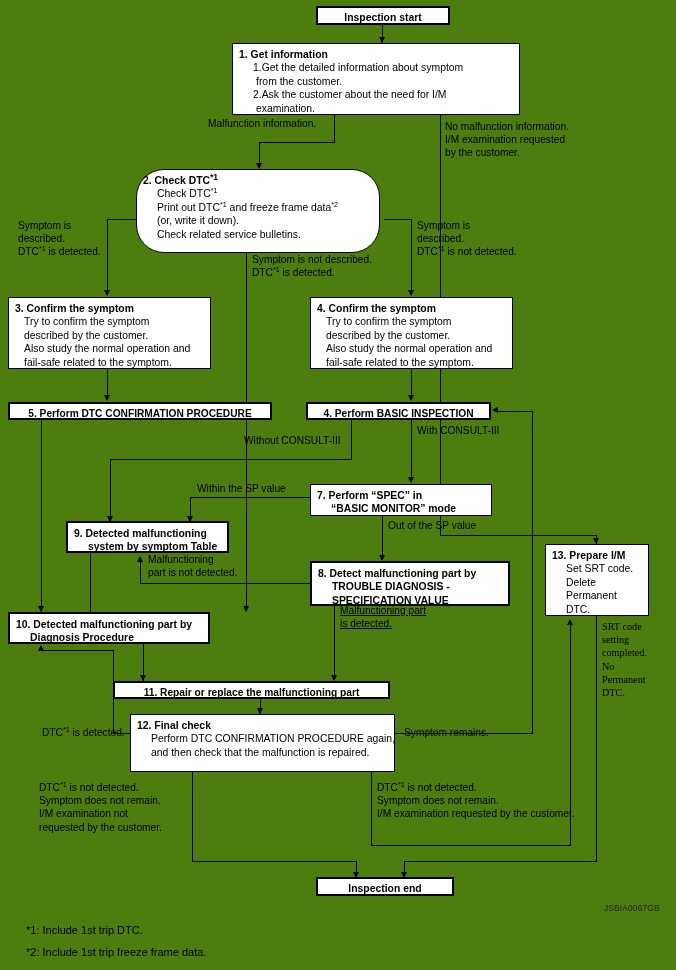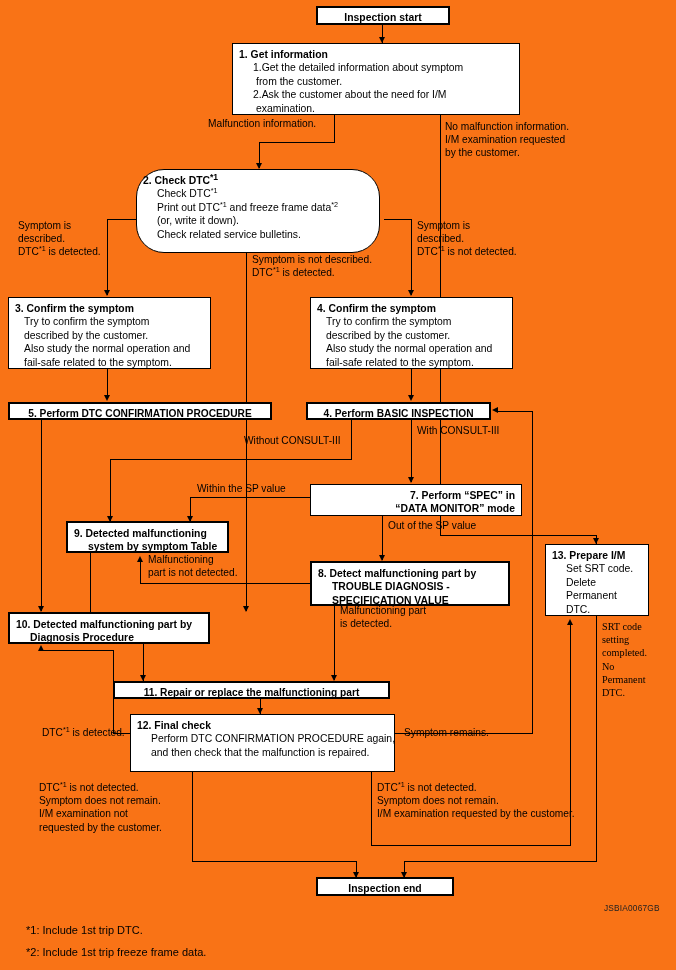--- a/index.html
+++ b/index.html
@@ -8,21 +8,21 @@
     background: #ffffff;
   }
   body {
     font-family: "Liberation Sans", sans-serif;
     color: #000000;
   }
   #canvas {
     position: relative;
     width: 676px;
     height: 970px;
-    background: #f97316;
+    background: #4d7c0f;
     overflow: hidden;
   }
   .box {
     position: absolute;
     box-sizing: border-box;
     border: 1.4px solid #000;
     background: #fff;
     font-size: 10.4px;
     line-height: 13.4px;
     padding: 4px 6px;
@@ -213,23 +213,23 @@
   <div class="ln-v" style="left:110px; top:459px; height:62px;"></div>
   <div class="arw arw-d" style="left:107px; top:516px;"></div>
 
   <div class="lbl" style="left:244px; top:434px;">Without CONSULT-III</div>
 
   <div class="ln-v" style="left:411px; top:420px; height:62px;"></div>
   <div class="arw arw-d" style="left:408px; top:477px;"></div>
 
   <div class="lbl" style="left:417px; top:424px;">With CONSULT-III</div>
 
-  <div class="box" style="left:310px; top:484px; width:212px; height:32px; font-weight:bold;text-align:right;">
+  <div class="box" style="left:310px; top:484px; width:182px; height:32px; font-weight:bold;">
     <div class="ln">7. Perform “SPEC” in</div>
-    <div class="ln indent2">“DATA MONITOR” mode</div>
+    <div class="ln indent2">“BASIC MONITOR” mode</div>
   </div>
 
   <div class="ln-h" style="left:190px; top:497px; width:121px;"></div>
   <div class="ln-v" style="left:190px; top:497px; height:24px;"></div>
   <div class="arw arw-d" style="left:187px; top:516px;"></div>
   <div class="lbl" style="left:197px; top:482px;">Within the SP value</div>
 
   <div class="ln-v" style="left:382px; top:516px; height:44px;"></div>
   <div class="arw arw-d" style="left:379px; top:555px;"></div>
   <div class="lbl" style="left:388px; top:519px;">Out of the SP value</div>
@@ -253,21 +253,21 @@
     <div>part is not detected.</div>
   </div>
 
   <div class="ln-v" style="left:90px; top:553px; height:76px;"></div>
 
   <div class="ln-h" style="left:41px; top:628px; width:50px;"></div>
   <div class="arw arw-u" style="left:38px; top:624px;"></div>
 
   <div class="ln-v" style="left:334px; top:606px; height:74px;"></div>
   <div class="arw arw-d" style="left:331px; top:675px;"></div>
-  <div class="lbl" style="left:340px; top:604px;">
+  <div class="lbl" style="left:340px; top:604px;text-decoration:underline;">
     <div>Malfunctioning part</div>
     <div>is detected.</div>
   </div>
 
   <div class="box" style="left:545px; top:544px; width:104px; height:72px;">
     <div class="hd">13. Prepare I/M</div>
     <div class="ln indent2">Set SRT code.</div>
     <div class="ln indent2">Delete</div>
     <div class="ln indent2">Permanent</div>
     <div class="ln indent2">DTC.</div>

